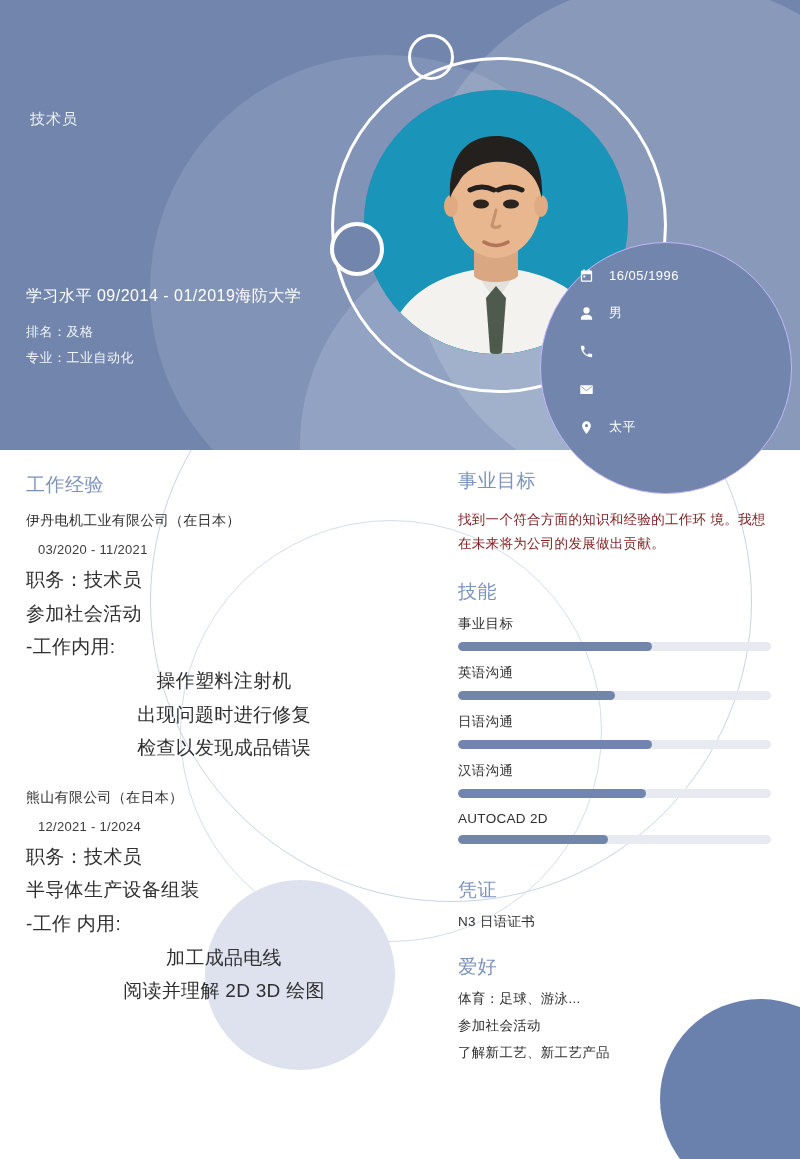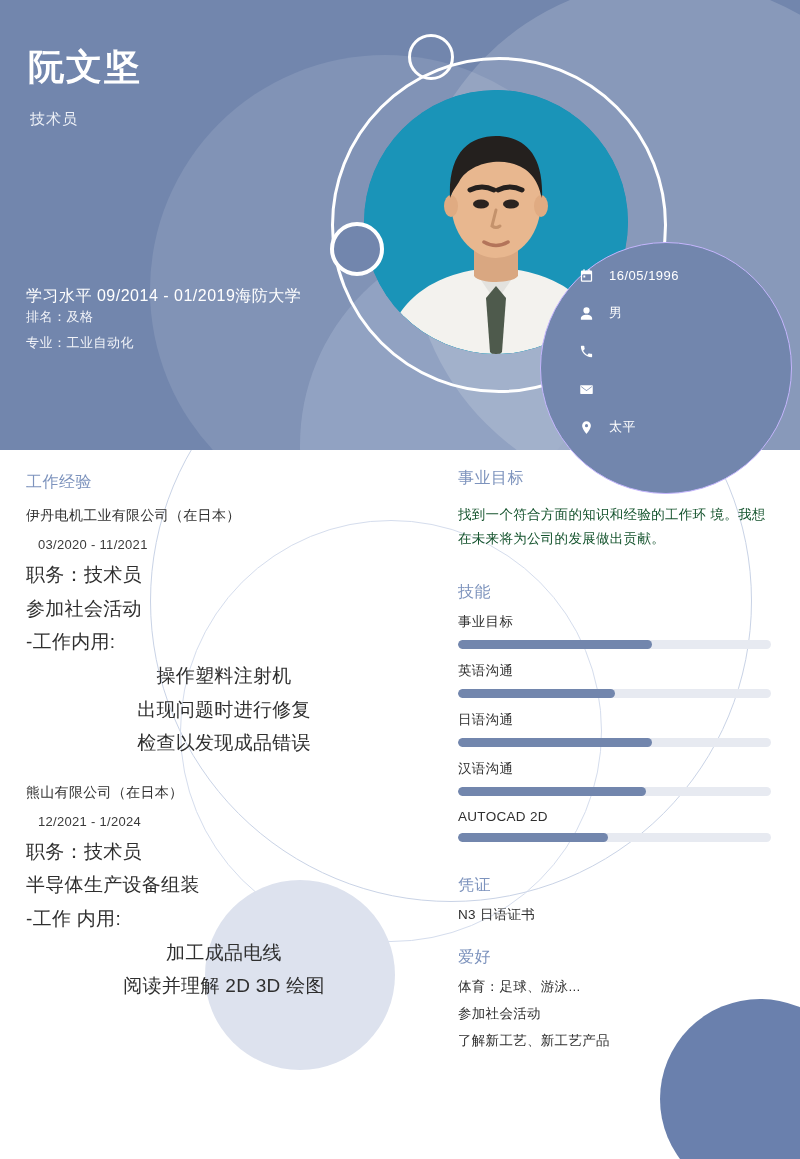--- a/index.html
+++ b/index.html
@@ -130,21 +130,21 @@
 
   .edu-block {
     position: absolute;
     left: 26px;
     top: 286px;
     z-index: 6;
     color: #ffffff;
   }
   .edu-title {
     font-size: 16px;
-    margin-bottom: 1px;
+    margin-bottom: 16px;
     letter-spacing: .5px;
   }
   .edu-line {
     font-size: 13px;
     color: #f2f4f9;
     margin-bottom: 8px;
     letter-spacing: .5px;
   }
 
   
@@ -242,21 +242,21 @@
   }
   .col-right {
     position: absolute;
     left: 458px;
     top: 468px;
     width: 318px;
     z-index: 4;
   }
   .sec-title {
     color: #7d93bd;
-    font-size: 16px;
+    font-size: 19px;
     margin: 0 0 14px 0;
     font-weight: normal;
     letter-spacing: .5px;
   }
   .sec-title.tight { margin-bottom: 10px; }
   .job-name {
     font-size: 14px;
     color: #2f2f2f;
     margin-bottom: 12px;
     letter-spacing: .3px;
@@ -272,23 +272,23 @@
     color: #2f2f2f;
     margin: 0 0 8px 0;
     letter-spacing: .3px;
     line-height: 1.35;
   }
   .job-line.ind { margin-left: 6px; text-align: center; }
   .job-gap { height: 20px; }
 
   .para {
     font-size: 13.5px;
-    color: #14532d;
+    color: #7f1d1d;
     line-height: 1.75;
-    margin: 0 0 12px 0;
+    margin: 0 0 4px 0;
     letter-spacing: .3px;
   }
   .skill {
     margin-bottom: 13px;
   }
   .skill-label {
     font-size: 13.5px;
     color: #2f2f2f;
     margin-bottom: 9px;
     letter-spacing: .3px;
@@ -328,21 +328,20 @@
   <div class="deco deco-circle-fill"></div>
   <div class="deco deco-corner"></div>
 
   <div class="header">
     <div class="header-bg"></div>
     <div class="header-pale"></div>
     <div class="header-pale2"></div>
     <div class="header-white-arc"></div>
   </div>
 
-  <div class="name">阮文坚</div>
   <div class="job-title">技术员</div>
 
   <div class="edu-block">
     <div class="edu-title">学习水平 09/2014 - 01/2019海防大学</div>
     <div class="edu-line">排名：及格</div>
     <div class="edu-line">专业：工业自动化</div>
   </div>
 
   <div class="photo-ring-outer"></div>
   <div class="bubble-sm"></div>

